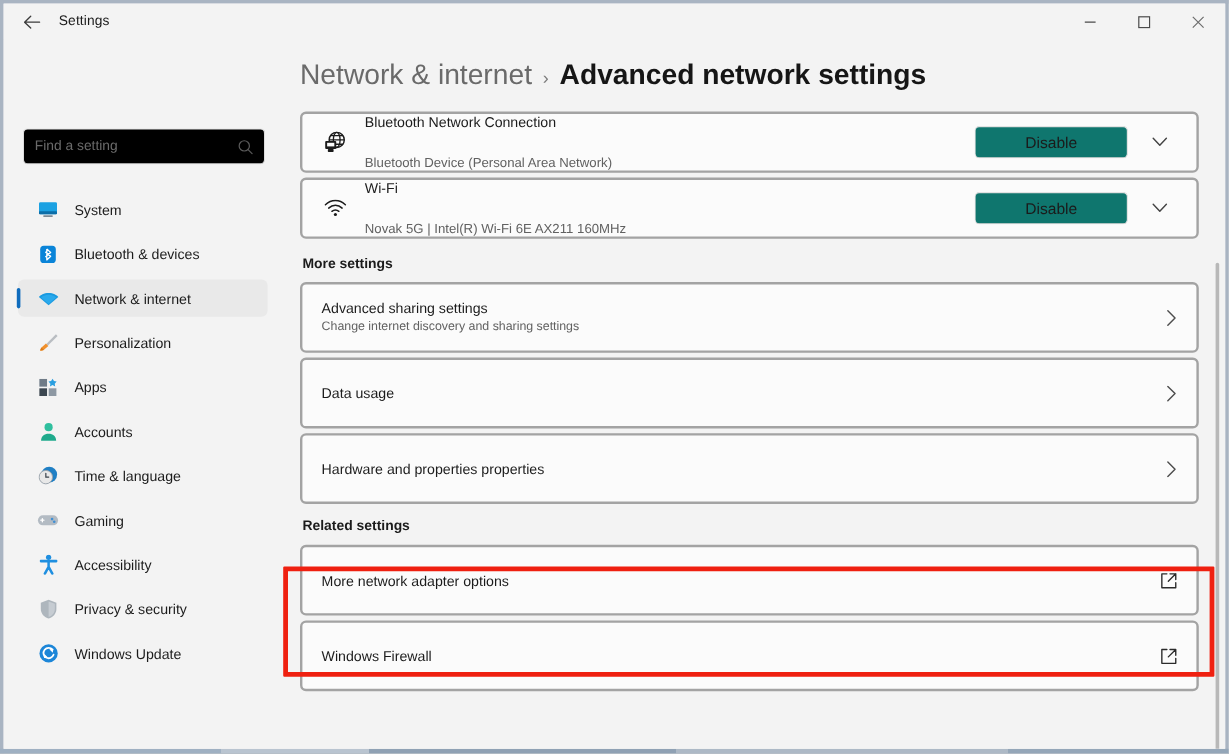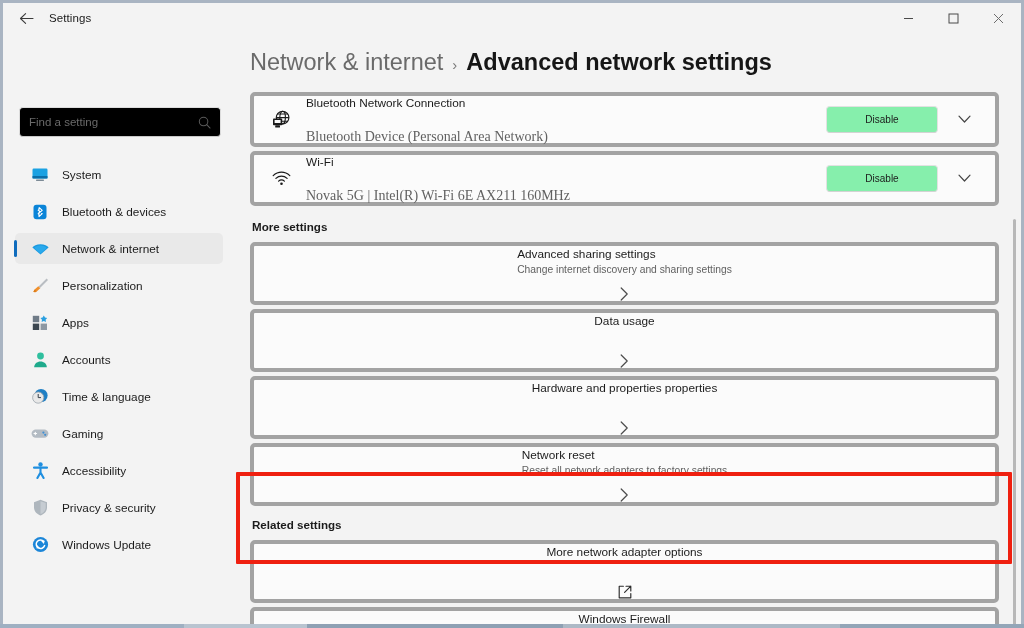--- a/index.html
+++ b/index.html
@@ -118,65 +118,64 @@
     line-height: 34px;
   }
   .crumb-parent { color: #6a6a6a; font-weight: 400; }
   .crumb-sep { color: #7a7a7a; font-size: 15px; }
   .crumb-current { color: #161616; font-weight: 600; }
 
   .content { padding: 10px 22px 0 15px; }
 
   .card {
     background: #fbfbfb;
-    border: 4px solid #a3a3a3;
+    border: 2px solid #a3a3a3;
     border-radius: 5px;
     margin-bottom: 4px;
   }
 
   
   .adapter-row {
     display: flex; align-items: center;
     height: 47px;
     padding: 0 14px 0 14px;
   }
   .adapter-ico {
     width: 26px; flex: 0 0 26px;
     display: flex; align-items: center; justify-content: center;
     color: #1b1b1b; margin-right: 12px;
   }
   .adapter-text { flex: 1; min-width: 0; }
   .adapter-title { font-size: 11.8px; color: #1b1b1b; line-height: 15px; }
-  .adapter-sub { font-size: 14px; color: #616161; line-height: 14px; margin-top: 19px; font-family: Liberation Serif, serif; }
+  .adapter-sub { font-size: 11px; color: #616161; line-height: 14px; margin-top: 19px; }
   .disable-btn {
-    width: 112px; height: 27px;
-    background: #86efac;
+    width: 128px; height: 27px;
+    background: #0f766e;
     border: 1px solid #e2e2e2;
     border-bottom-color: #d3d3d3;
     border-radius: 4px;
     font-family: "Liberation Sans", sans-serif;
-    font-size: 10px; color: #1b1b1b;
+    font-size: 13px; color: #1b1b1b;
     display: flex; align-items: center; justify-content: center;
   }
   .chev-btn {
     width: 34px; height: 30px; margin-left: 9px;
     display: flex; align-items: center; justify-content: center;
     color: #444; border-radius: 4px;
   }
 
   .section-label {
     font-size: 11.6px; color: #1b1b1b; font-weight: 600;
     margin: 14px 0 9px 2px;
   }
 
   .setting-row {
     display: flex; align-items: center;
     min-height: 55px;
     padding: 0 16px 0 16px;
-    flex-direction: column;
   }
   .setting-text { flex: 1; min-width: 0; }
   .setting-title { font-size: 11.8px; color: #1b1b1b; line-height: 16px; }
   .setting-sub { font-size: 10.3px; color: #616161; line-height: 14px; margin-top: 1px; }
   .row-arrow { color: #4d4d4d; display: flex; align-items: center; }
   .row-extlink { color: #2b2b2b; display: flex; align-items: center; }
 
   
   .related-block { margin-top: 12px; }
   .related-label {
@@ -469,33 +468,20 @@
             <div class="setting-title">Hardware and properties properties</div>
           </div>
           <span class="row-arrow">
             <svg width="9" height="14" viewBox="0 0 9 14">
               <path d="M1.2 1L7.2 7L1.2 13" stroke="#4d4d4d" stroke-width="1.2" fill="none" stroke-linecap="round" stroke-linejoin="round"></path>
             </svg>
           </span>
         </div>
       </div>
 
-      <div class="card">
-        <div class="setting-row">
-          <div class="setting-text">
-            <div class="setting-title">Network reset</div>
-            <div class="setting-sub">Reset all network adapters to factory settings</div>
-          </div>
-          <span class="row-arrow">
-            <svg width="9" height="14" viewBox="0 0 9 14">
-              <path d="M1.2 1L7.2 7L1.2 13" stroke="#4d4d4d" stroke-width="1.2" fill="none" stroke-linecap="round" stroke-linejoin="round"></path>
-            </svg>
-          </span>
-        </div>
-      </div>
 
       <div class="related-block">
         <div class="related-label">Related settings</div>
 
         <div class="card">
           <div class="setting-row">
             <div class="setting-text">
               <div class="setting-title">More network adapter options</div>
             </div>
             <span class="row-extlink">

